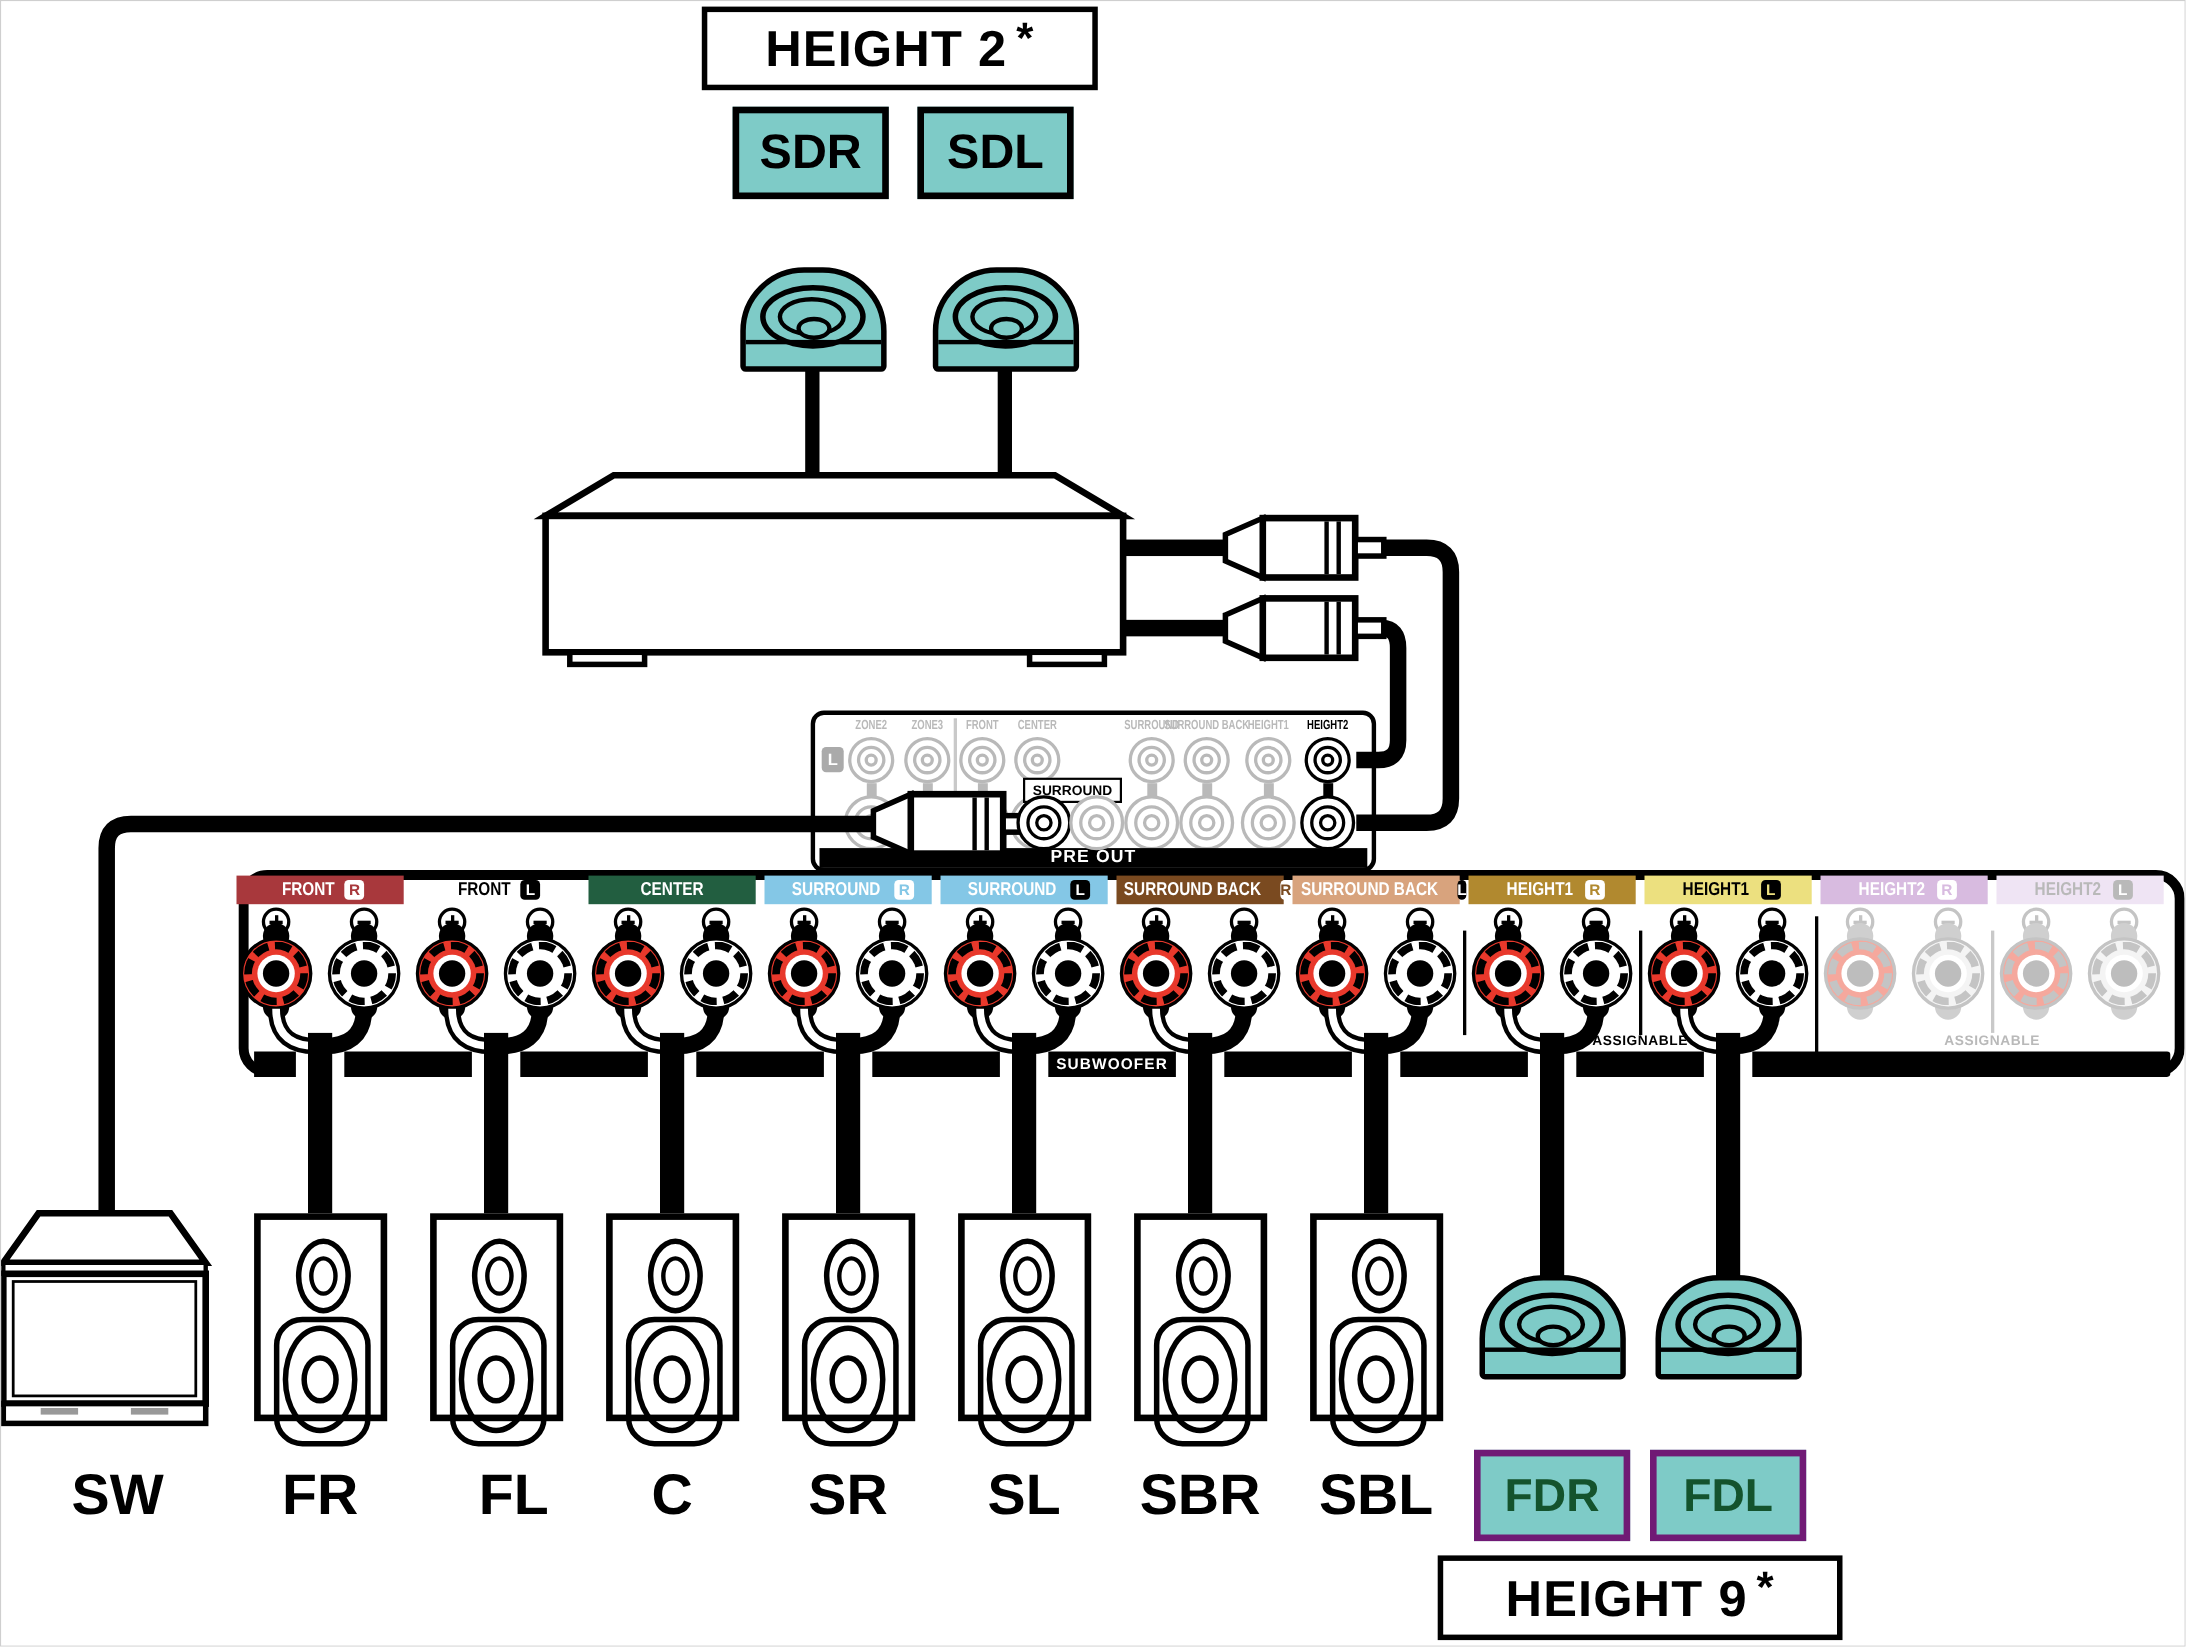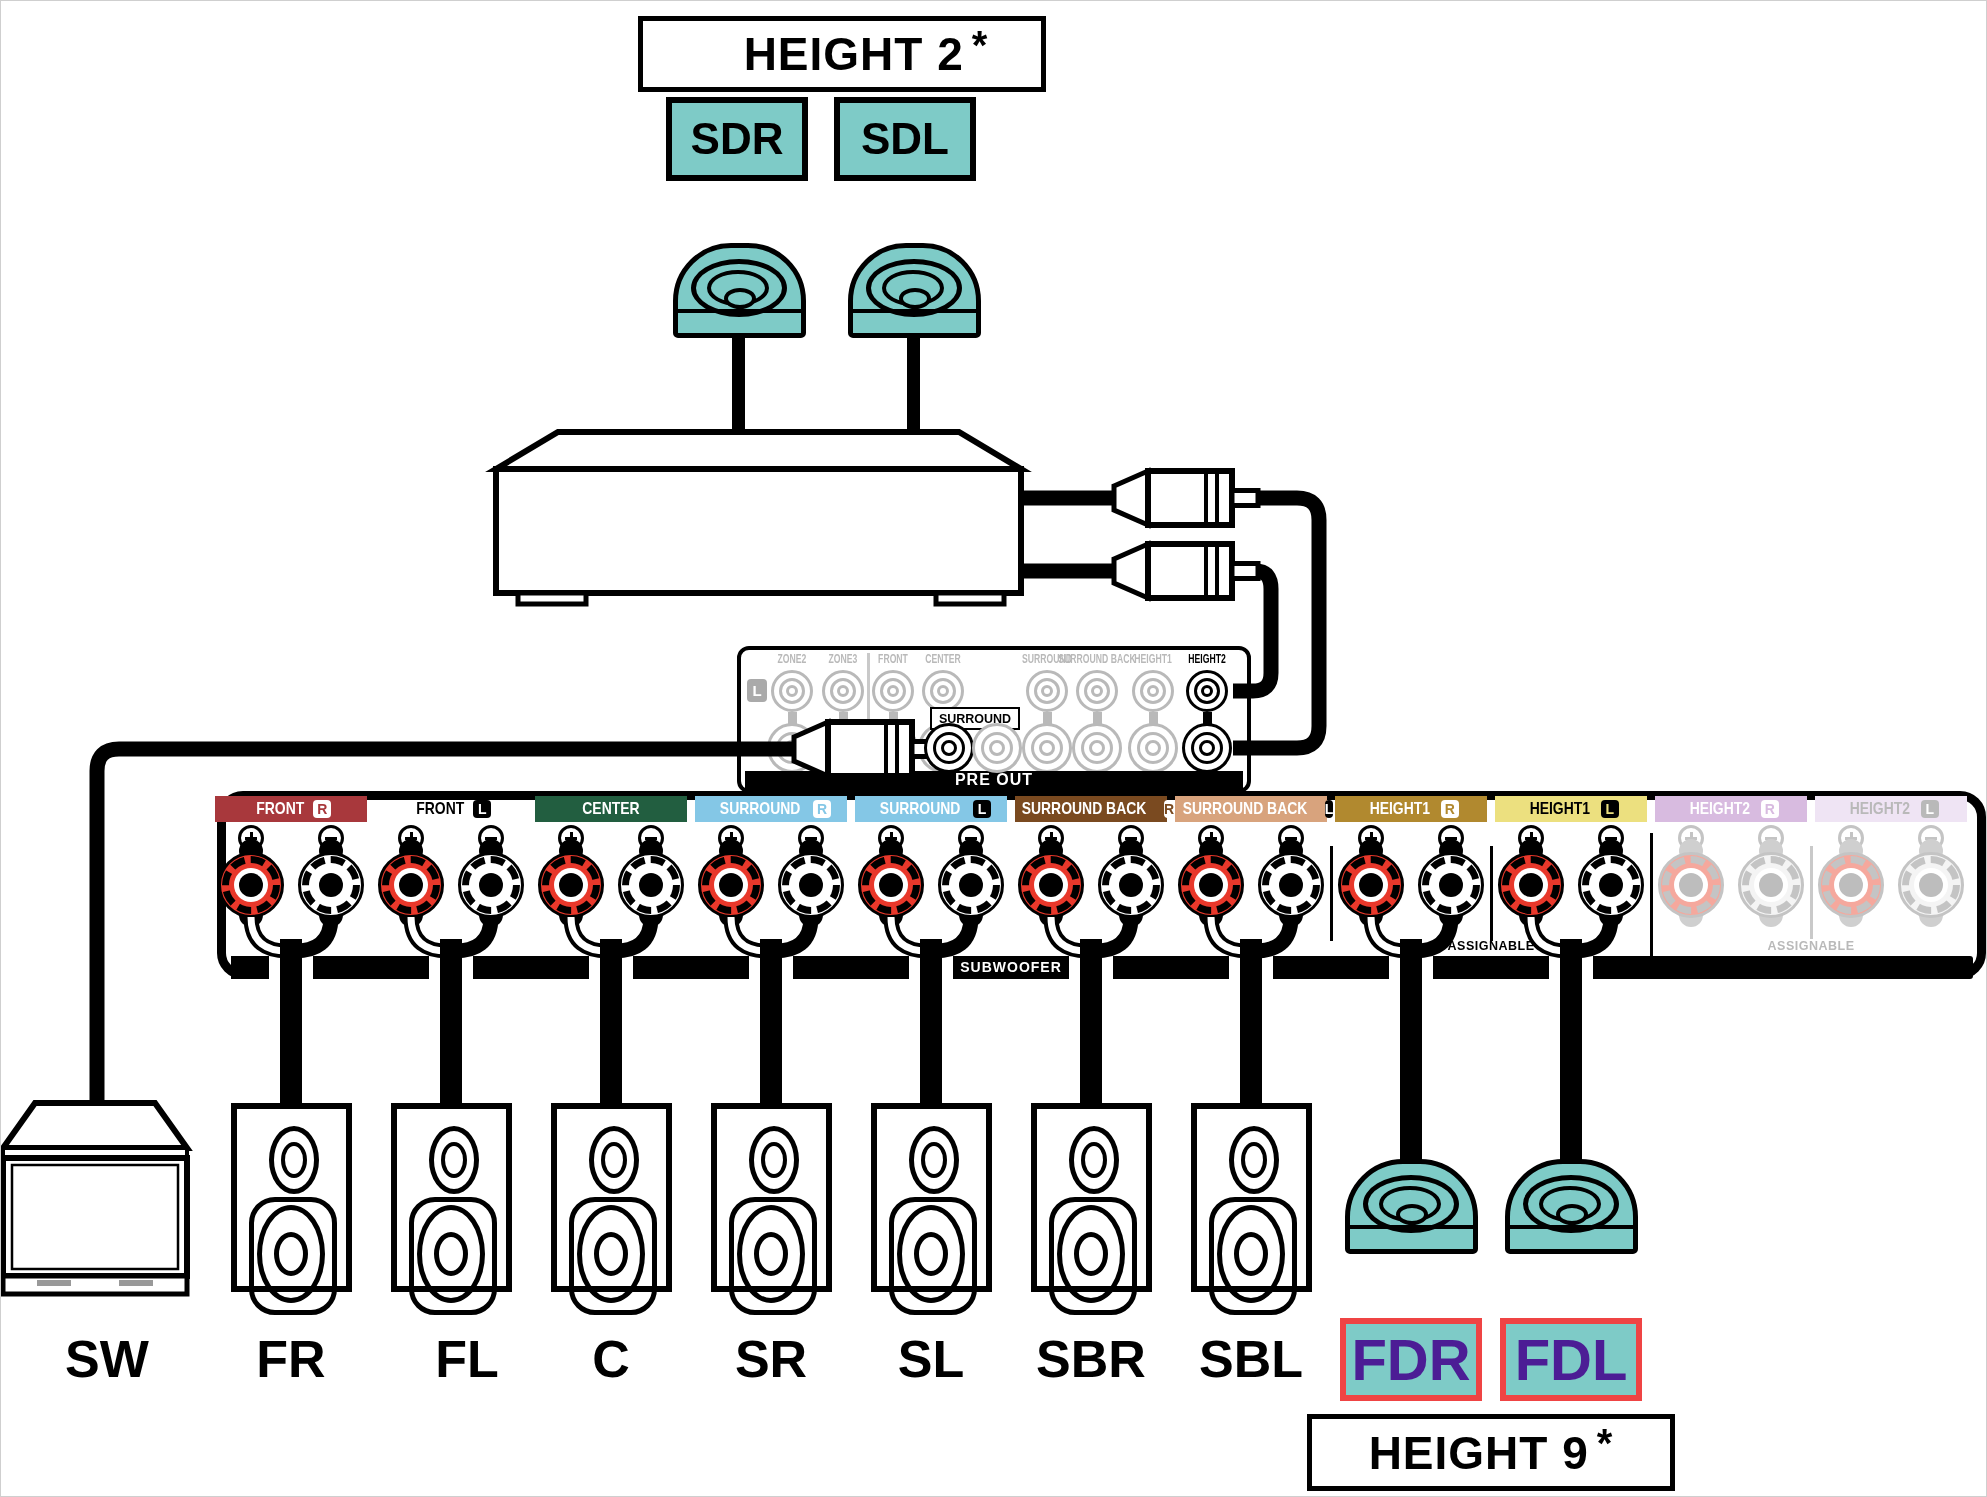--- a/index.html
+++ b/index.html
@@ -60,32 +60,32 @@
   .lbadge{position:absolute;left:746px;top:678px;width:20px;height:23px;background:#aaaaaa;border-radius:4px;color:#fff;
           font-size:15px;font-weight:bold;display:flex;align-items:center;justify-content:center;}
   .subwf-label{position:absolute;left:929px;top:706px;width:86px;height:19px;border:2.5px solid #000;background:#fff;
                display:flex;align-items:center;justify-content:center;font-size:12.5px;font-weight:bold;color:#000;}
   .subnum{position:absolute;top:726px;font-size:13px;font-weight:bold;}
   .preout-bar{position:absolute;left:744px;top:770px;width:498px;height:18px;background:#000;color:#fff;display:flex;
               align-items:center;justify-content:center;font-size:16px;font-weight:bold;letter-spacing:1px;}
   .pdivider{position:absolute;left:866px;top:652px;width:2.5px;height:116px;background:#c9c9c9;}
   
   .blabel{position:absolute;top:1328px;width:180px;text-align:center;font-size:52px;font-weight:bold;color:#000;}
-  .tealtag{position:absolute;top:1317px;width:130px;height:71px;border:6px solid #ef4444;display:flex;align-items:center;
-           justify-content:center;font-size:58px;font-weight:bold;color:#4c1d95;}
+  .tealtag{position:absolute;top:1317px;width:130px;height:71px;border:6px solid #701a75;display:flex;align-items:center;
+           justify-content:center;font-size:42px;font-weight:bold;color:#14532d;}
   .amp-label{position:absolute;left:462px;top:348px;font-size:44px;color:#000;
              font-family:"Liberation Sans","DejaVu Sans",sans-serif;}
   svg{position:absolute;left:0;top:0;pointer-events:none;}
 </style>
 </head>
 <body>
 
 <div class="canvas">
 
-  <div class="framebox" style="left:637px;top:15px;width:350px;height:66px;padding-left:48px;">
+  <div class="framebox" style="left:637px;top:5px;width:350px;height:66px;">
     <span>HEIGHT 2</span>
     <span class="star">*</span>
   </div>
 
   <div class="tagbox" id="sdl-box" style="left: 833px; top: 96px; width: 130px; height: 72px; background: rgb(126, 203, 199);">
     <span>SDL</span>
   </div>
   <div class="tagbox" id="sdr-box" style="left: 665px; top: 96px; width: 130px; height: 72px; background: rgb(126, 203, 199);">
     <span>SDR</span>
   </div>

